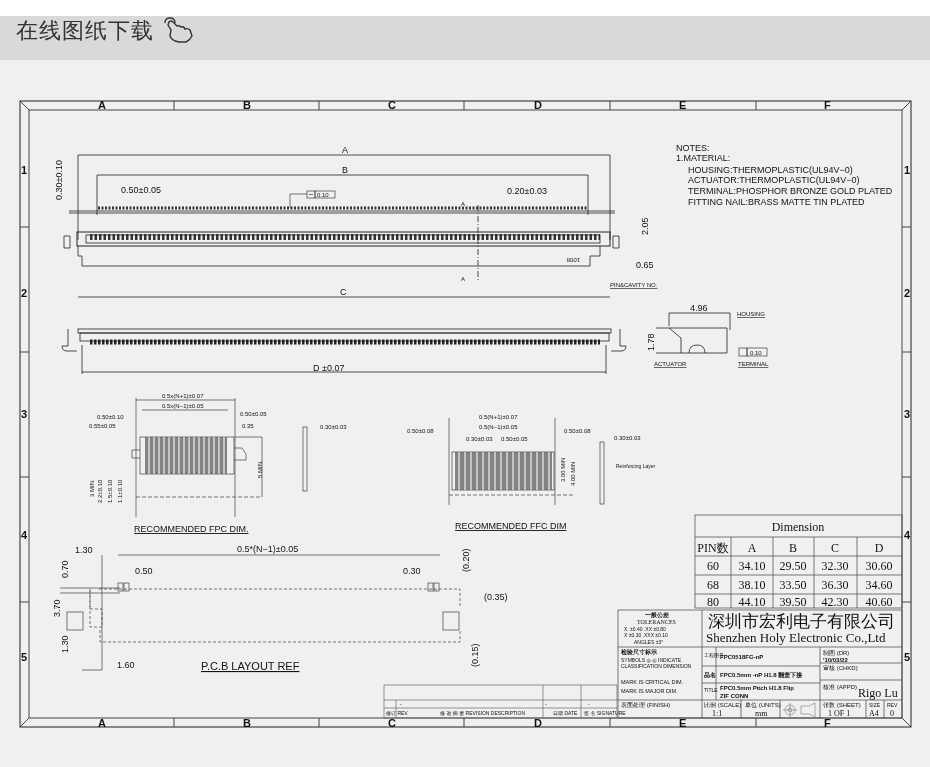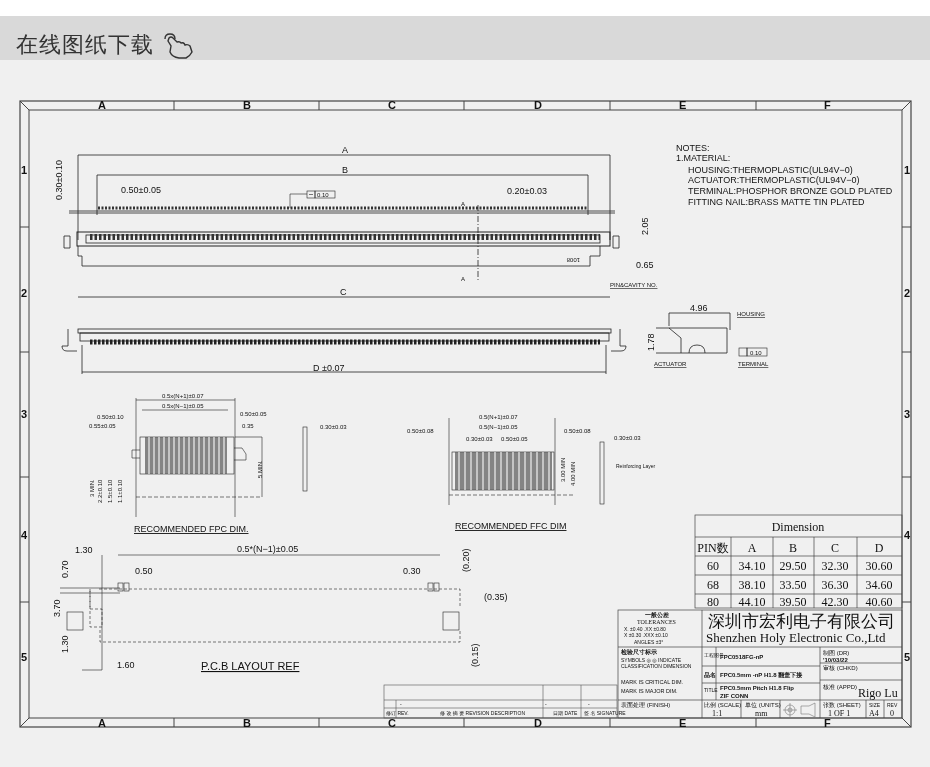--- a/index.html
+++ b/index.html
@@ -1,18 +1,18 @@
 <!DOCTYPE html>
 <html><head>
 <meta charset="utf-8">
 <style>
   html,body{margin:0;padding:0;}
   body{width:930px;height:767px;background:#f0f0f0;position:relative;overflow:hidden;font-family:"Liberation Sans",sans-serif;}
   .topstrip{position:absolute;left:0;top:0;width:930px;height:16px;background:#ffffff;}
-  .header{position:absolute;left:0;top:16px;width:930px;height:44px;background:#d9d9d9;display:flex;align-items:flex-end;}
+  .header{position:absolute;left:0;top:16px;width:930px;height:44px;background:#d9d9d9;display:flex;align-items:flex-start;}
   .header-title{margin-left:16px;font-family:"DejaVu Sans",sans-serif;font-size:22px;color:#333;letter-spacing:1px;}
   .hand{margin-left:8px;width:34px;height:28px;}
   .drawing{position:absolute;left:0;top:60px;width:930px;height:707px;}
   svg text{font-family:"Liberation Sans",sans-serif;fill:#111;}
   .serif{font-family:"Liberation Serif",serif;}
 </style>
 </head>
 <body>
 
 <div class="topstrip"></div>

